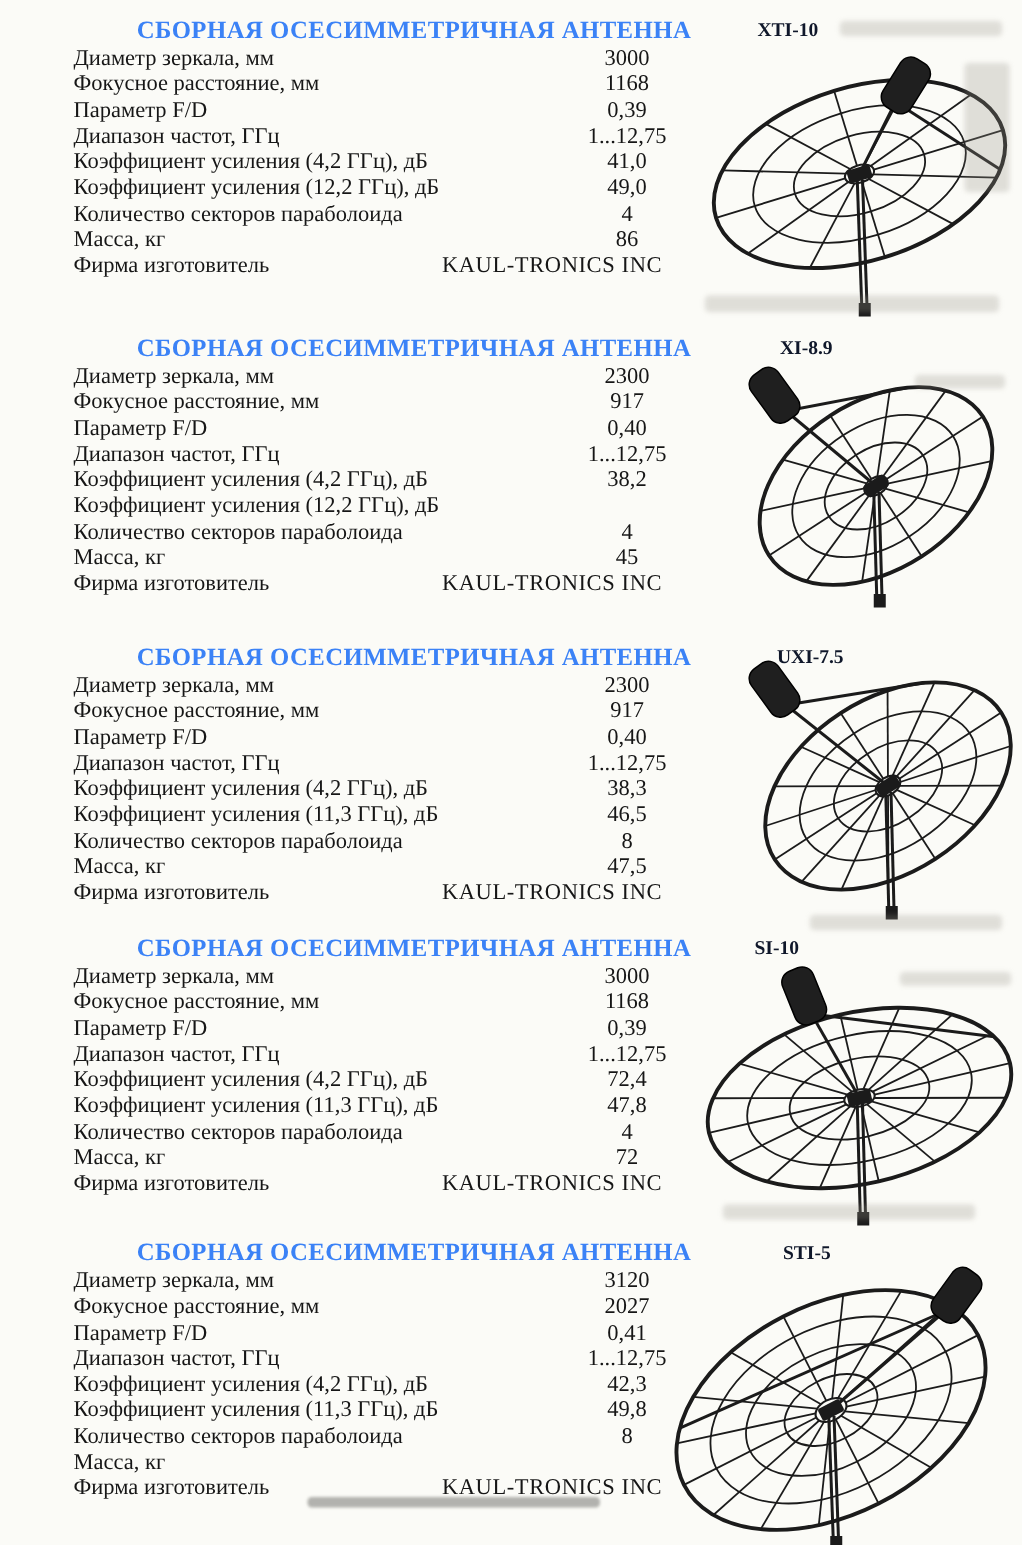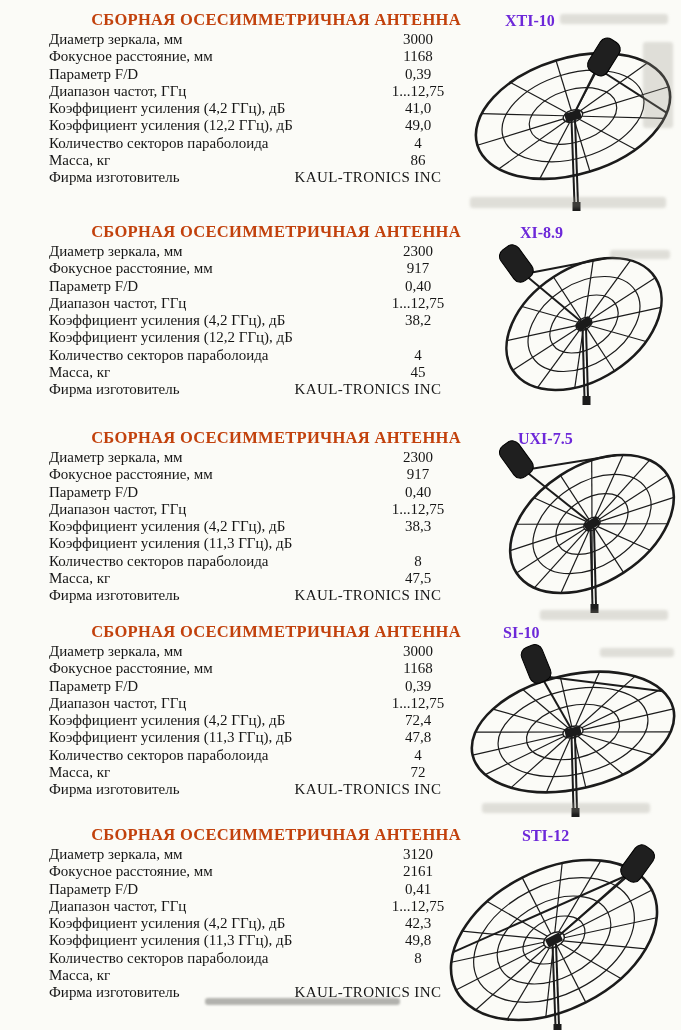--- a/index.html
+++ b/index.html
@@ -9,25 +9,25 @@
     font-family:"Liberation Serif", serif;
     color:#161616;
     position:relative;overflow:hidden;
   }
   .page{position:absolute;inset:0;}
   .antenna-section{position:absolute;left:0;width:681px;}
   .section-title{
     position:absolute;top:0;left:90px;width:372px;margin:0;
     font-size:16.5px;font-weight:bold;text-align:center;
     letter-spacing:.3px;white-space:nowrap;
-    color:#c2410c;
+    color:#3b82f6;
   }
   .model-label{
     position:absolute;top:2px;
-    font-weight:bold;font-size:16px;color:#6d28d9;white-space:nowrap;
+    font-weight:bold;font-size:13px;color:#0f172a;white-space:nowrap;
   }
   .spec-table{position:absolute;top:21px;left:7px;width:453px;margin-left:42px;}
   .row{display:flex;line-height:17.3px;font-size:15px;}
   .row .label{flex:1;white-space:nowrap;}
   .row .value{width:168px;text-align:center;white-space:nowrap;}
   .row .value.wide{width:268px;letter-spacing:.4px;}
   svg.antenna-drawing{position:absolute;}
   .bleed{
     position:absolute;filter:blur(1.6px);border-radius:3px;
     background:rgba(150,148,138,0.28);
@@ -193,20 +193,21 @@
         <div class="row">
           <span class="label">Диапазон частот, ГГц</span>
           <span class="value">1...12,75</span>
         </div>
         <div class="row">
           <span class="label">Коэффициент усиления (4,2 ГГц), дБ</span>
           <span class="value">38,3</span>
         </div>
         <div class="row">
           <span class="label">Коэффициент усиления (11,3 ГГц), дБ</span>
+          <span class="value">46,5</span>
         </div>
         <div class="row">
           <span class="label">Количество секторов параболоида</span>
           <span class="value">8</span>
         </div>
         <div class="row">
           <span class="label">Масса, кг</span>
           <span class="value">47,5</span>
         </div>
         <div class="row">
@@ -312,29 +313,29 @@
         <line x1="124.18986473502542" y1="86.43442953848496" x2="179.89864735025415" y2="36.34429538484964" stroke="#1b1b1b" stroke-width="1.2"></line>
         <line x1="126.7813810303862" y1="87.73398584779204" x2="205.81381030386189" y2="49.339858477920416" stroke="#1b1b1b" stroke-width="1.2"></line>
         <ellipse cx="118" cy="92" rx="10.3" ry="5.7" transform="rotate(-13 118 92)" fill="none" stroke="#1b1b1b" stroke-width="1.4"></ellipse>
         <rect x="110" y="87.5" width="16" height="9" rx="1.5" transform="rotate(-13 118 92)" fill="#1b1b1b"></rect>
         <rect x="75" y="4" width="22" height="38" rx="8" transform="rotate(-22 86 36)" fill="#1f1f1f" stroke="#000" stroke-width="1"></rect>
       </svg>
   </section>
 
   <section class="antenna-section" style="top:825px;height:205px">
     <h2 class="section-title">СБОРНАЯ ОСЕСИММЕТРИЧНАЯ АНТЕННА</h2>
-    <div class="model-label" style="left:522px">STI-12</div>
+    <div class="model-label" style="left:522px">STI-5</div>
     <div class="spec-table">
         <div class="row">
           <span class="label">Диаметр зеркала, мм</span>
           <span class="value">3120</span>
         </div>
         <div class="row">
           <span class="label">Фокусное расстояние, мм</span>
-          <span class="value">2161</span>
+          <span class="value">2027</span>
         </div>
         <div class="row">
           <span class="label">Параметр F/D</span>
           <span class="value">0,41</span>
         </div>
         <div class="row">
           <span class="label">Диапазон частот, ГГц</span>
           <span class="value">1...12,75</span>
         </div>
         <div class="row">

